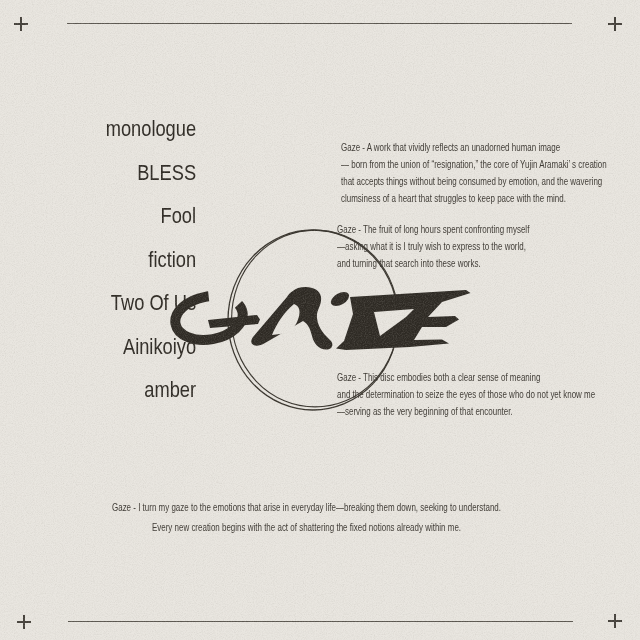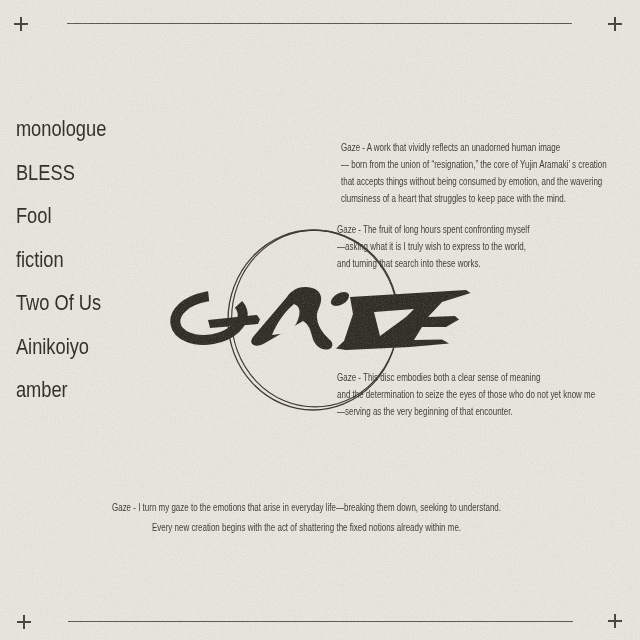--- a/index.html
+++ b/index.html
@@ -18,21 +18,21 @@
   .plus-tl{left:14px;top:17px;}
   .plus-tr{left:608px;top:17px;}
   .plus-bl{left:17px;top:615px;}
   .plus-br{left:608px;top:614px;}
   
   .rule{position:absolute;height:1.2px;background:var(--rule);}
   .rule-top{left:67px;top:22.5px;width:505px;}
   .rule-bottom{left:68px;top:621px;width:505px;}
   
   .tracklist{
-    position:absolute;left:0;top:108px;width:212px;text-align:left;
+    position:absolute;left:0;top:108px;width:212px;text-align:right;
     color:var(--ink);
   }
   .tracklist .track{
     font-size:21.5px;line-height:43.5px;font-weight:400;letter-spacing:0;
     transform:scaleX(0.85);transform-origin:50% 50%;white-space:nowrap;
   }
   
   .circle-svg{position:absolute;left:220px;top:222px;}
   
   .logo-wrap{position:absolute;left:170px;top:284px;width:302px;height:70px;}

